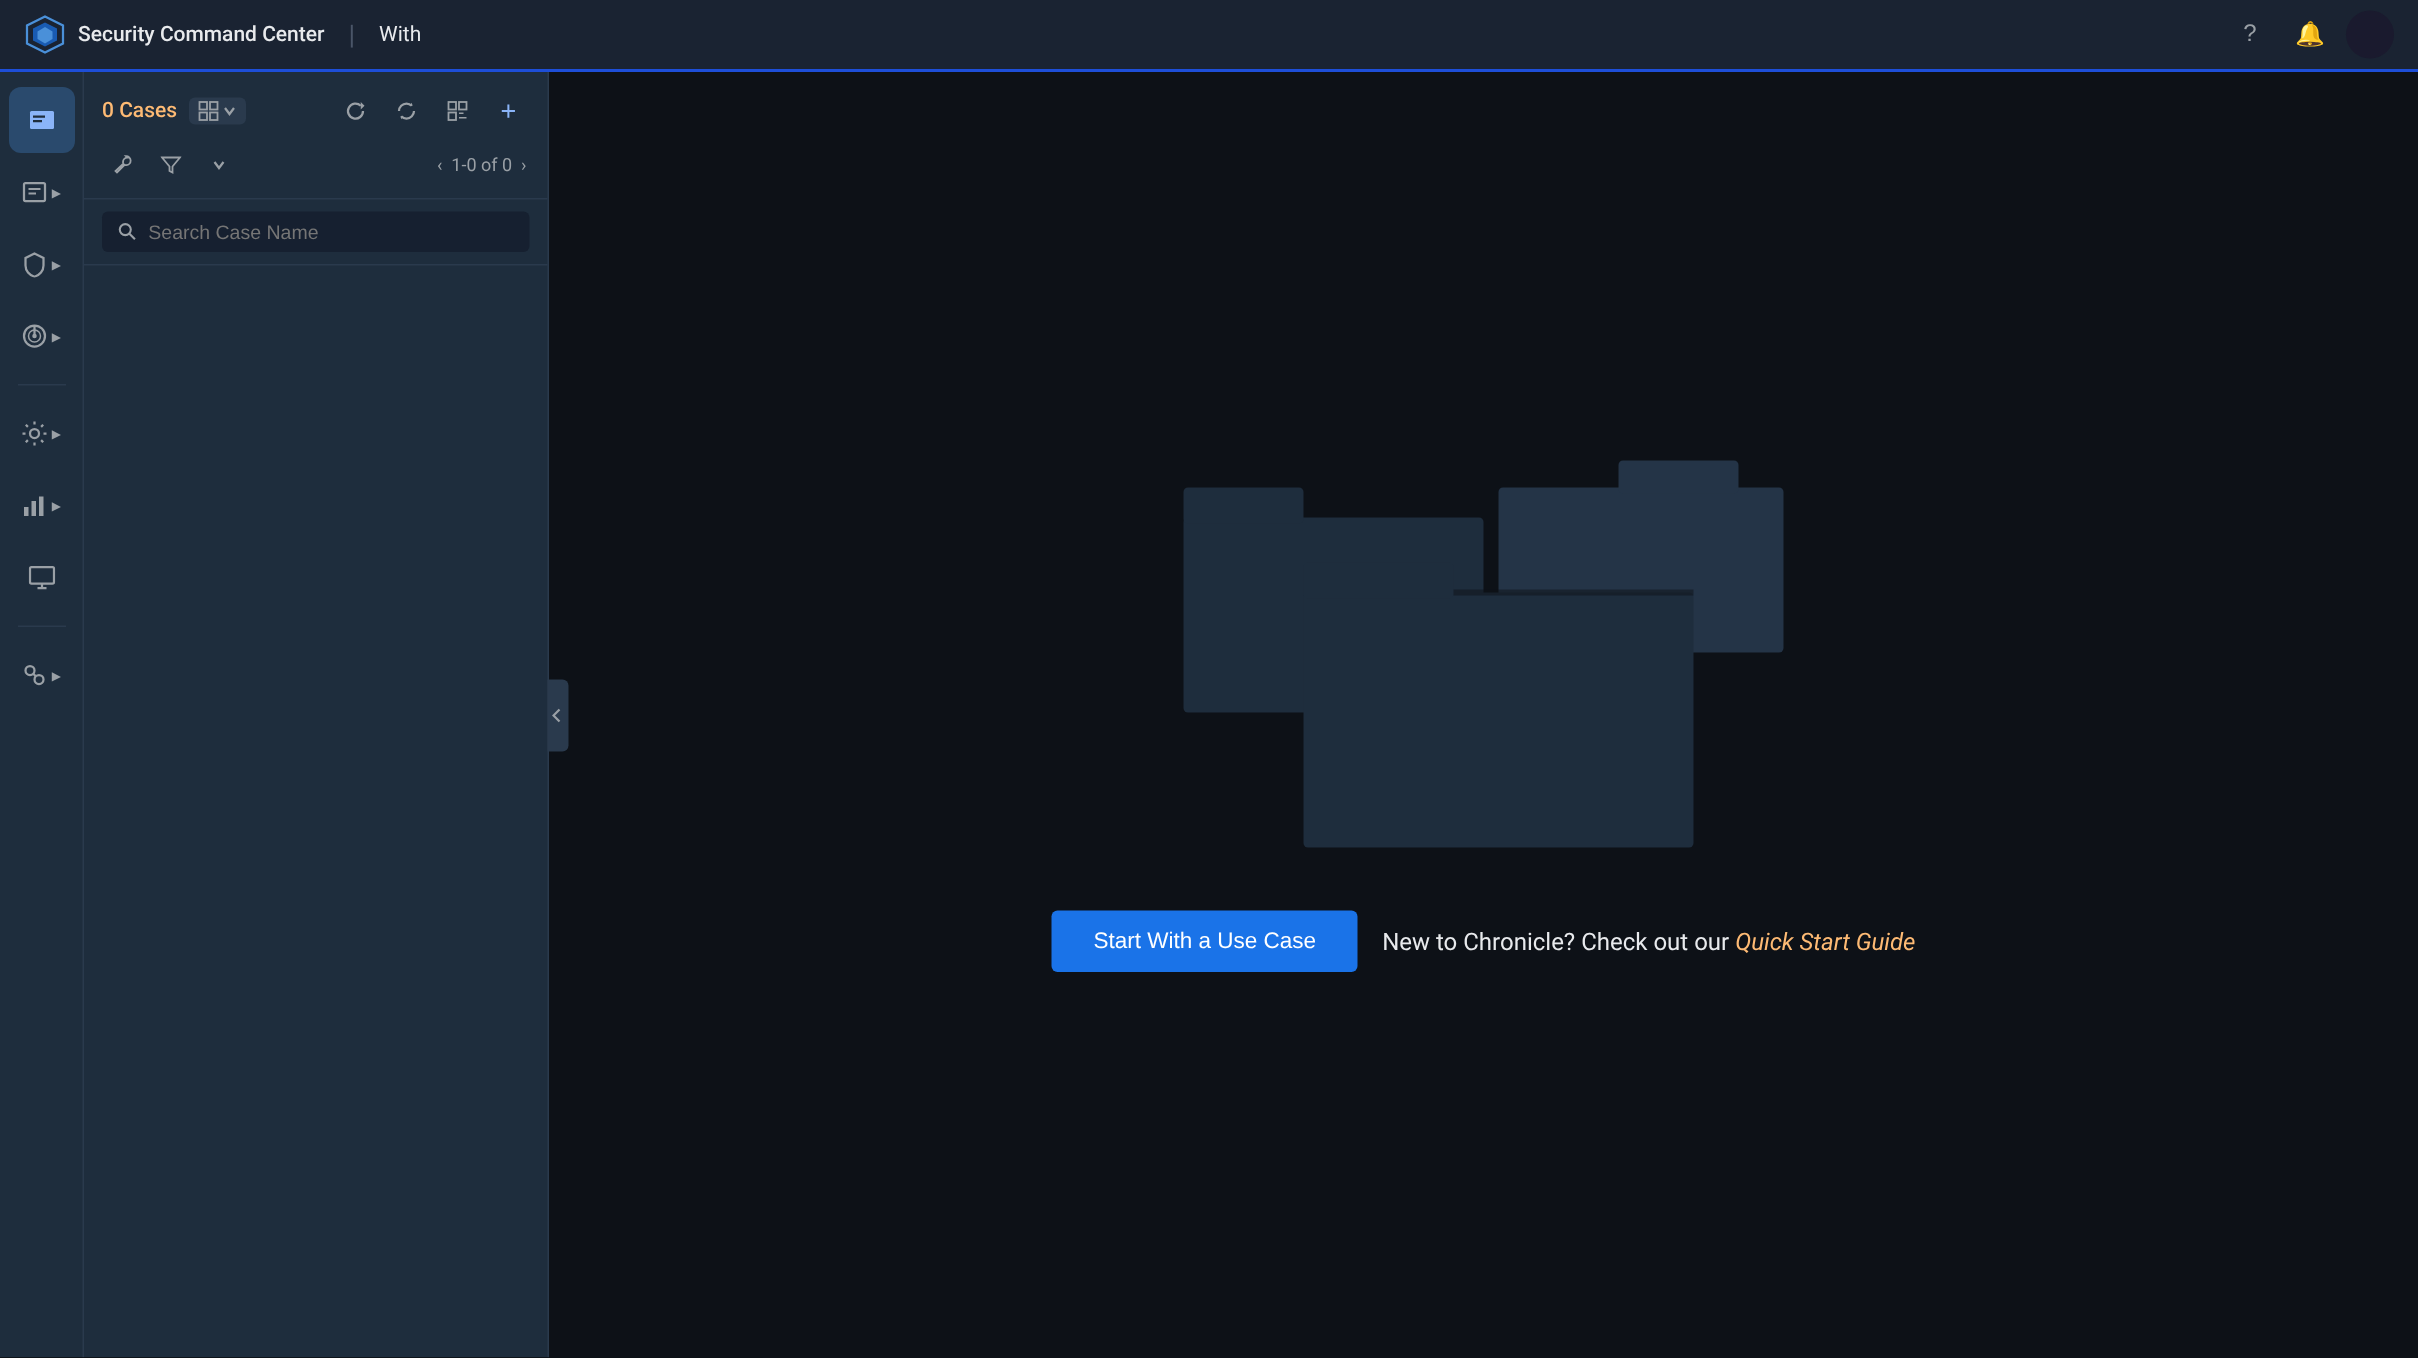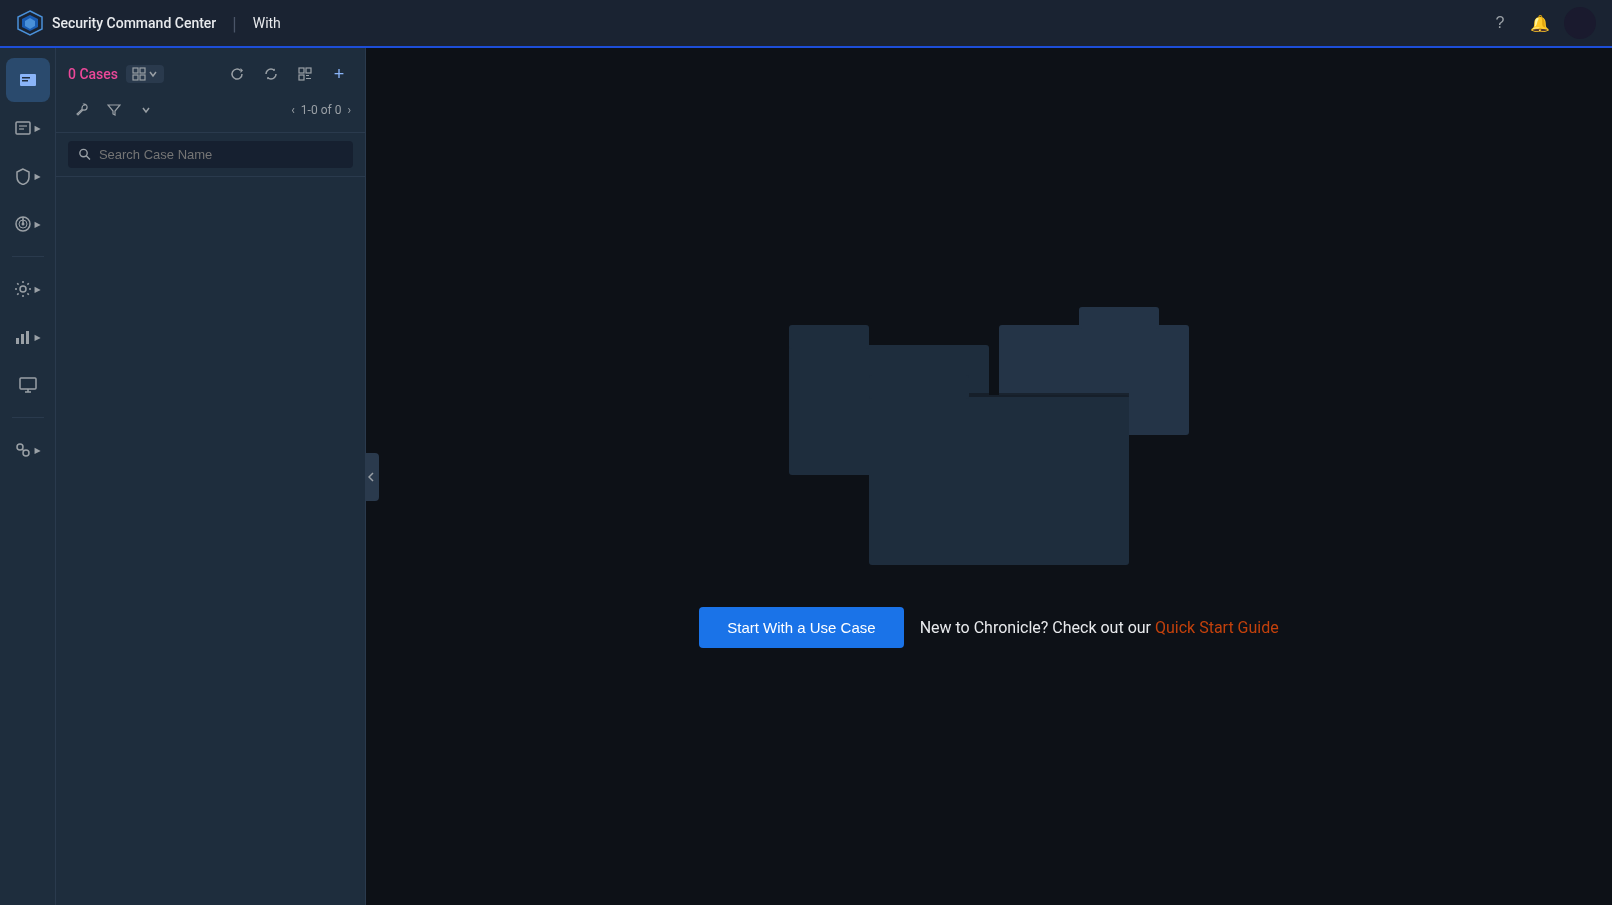--- a/index.html
+++ b/index.html
@@ -157,21 +157,21 @@
       margin-bottom: 8px;
     }
     .panel-header-left {
       display: flex;
       align-items: center;
       gap: 8px;
     }
     .cases-count {
       font-size: 14px;
       font-weight: 500;
-      color: #ec4899;
+      color: #fdba74;
     }
     .view-toggle {
       display: flex;
       align-items: center;
       gap: 2px;
       background: #2a3a4d;
       border-radius: 4px;
       padding: 2px 6px;
       cursor: pointer;
     }
@@ -289,23 +289,24 @@
       background: #1a73e8;
       color: #fff;
       border: none;
       border-radius: 4px;
       padding: 12px 28px;
       font-size: 15px;
       font-weight: 500;
       cursor: pointer;
     }
     .quick-start-link {
-      color: #c2410c;
+      color: #fdba74;
       cursor: pointer;
       text-decoration: none;
+      font-style: italic;
     }
   </style>
 </head>
 <body>
 
 <nav class="top-nav">
   <div class="top-nav-left">
     <div class="app-logo">
       <svg class="logo-icon" viewBox="0 0 28 28" fill="none">
         <polygon points="14,2 26,8 26,20 14,26 2,20 2,8" fill="none" stroke="#4a90d9" stroke-width="1.5"></polygon>

